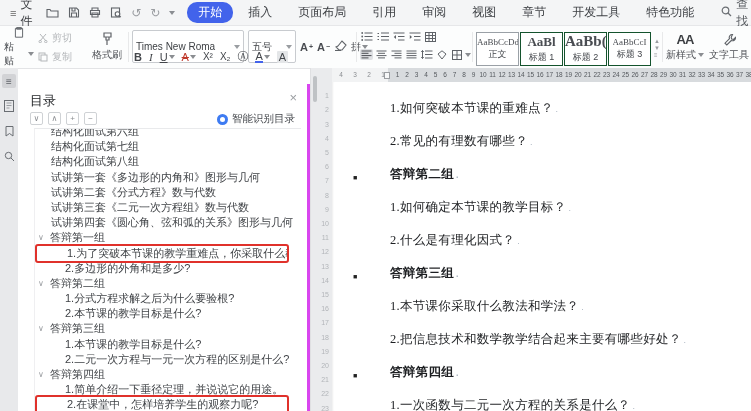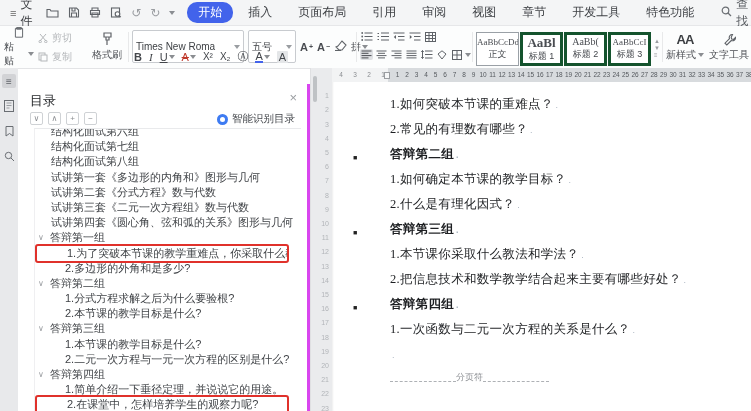--- a/index.html
+++ b/index.html
@@ -36,25 +36,25 @@
   .u-line{text-decoration:underline;}
   .a-strike{text-decoration:line-through;color:#c0392b;}
   .a-color{border-bottom:2px solid #4263eb;line-height:10px;}
   .pargrp{left:360px;width:110px;}
   .parrow{position:absolute;left:0;display:flex;align-items:center;gap:3px;}
   .icn{width:13px;height:11px;display:flex;align-items:center;justify-content:center;border-radius:2px;}
   .icn.active{background:#dfe1e4;}
   .icn svg{display:block;}
   
   .stylegrp{left:476px;width:184px;display:flex;align-items:center;padding-top:3px;box-sizing:border-box;}
-  .stylecard{width:43px;height:34px;border:3px solid #14532d;background:#fff;margin-right:1px;display:flex;flex-direction:column;align-items:center;justify-content:center;gap:1px;box-sizing:border-box;}
+  .stylecard{width:43px;height:34px;border:1px solid #14532d;background:#fff;margin-right:1px;display:flex;flex-direction:column;align-items:center;justify-content:center;gap:1px;box-sizing:border-box;}
   .stylecard.sel{border:1px solid #9aa0a6;}
   .sc-prev{font-family:"Liberation Serif","DejaVu Serif",serif;font-size:9px;white-space:nowrap;overflow:hidden;max-width:41px;}
   .sc-prev.h1{font-size:13px;font-weight:bold;}
-  .sc-prev.h2{font-size:10px;font-weight:normal;}
+  .sc-prev.h2{font-size:15px;font-weight:bold;}
   .sc-name{font-size:9px;color:#43464b;white-space:nowrap;}
   .gal-scroll{display:flex;flex-direction:column;gap:2px;margin-left:2px;color:#9a9da1;font-size:6px;line-height:5px;}
   .newstyle{left:666px;width:38px;display:flex;flex-direction:column;align-items:center;justify-content:center;gap:1px;}
   .newstyle .aa{font-size:13px;font-weight:bold;color:#3c3f43;letter-spacing:-1px;}
   .texttool{left:708px;width:42px;display:flex;flex-direction:column;align-items:center;justify-content:center;gap:2px;}
 
   
   .leftstrip{position:absolute;left:0;top:68px;width:18px;height:343px;background:#e8e9eb;display:flex;flex-direction:column;align-items:center;padding-top:6px;box-sizing:border-box;gap:11px;}
   .ls-ico{width:14px;height:14px;display:flex;align-items:center;justify-content:center;color:#5f6368;}
   .ls-ico.active{background:#d2d3d6;border-radius:2px;}
@@ -84,21 +84,21 @@
   
   .hruler{position:absolute;left:332px;top:68px;width:419px;height:14px;background:#f2f3f4;overflow:hidden;}
   .hband{position:absolute;left:56px;top:0;right:0;height:14px;background:#d8dbde;}
   .hnum{position:absolute;top:3px;width:10px;text-align:center;font-size:6.5px;color:#55595e;}
   .hnum.lite{color:#8a8d91;}
   .indent-marker{position:absolute;left:52px;top:4px;width:6px;height:7px;background:#f6f7f8;border:1px solid #9a9da1;box-sizing:border-box;}
 
   
   .page{position:absolute;left:332px;top:82px;width:419px;height:329px;background:#fff;box-shadow:inset 2px 0 2px -1px rgba(0,0,0,0.07);}
   .doc{position:absolute;left:58px;right:14px;top:14px;font-family:"Liberation Serif","DejaVu Serif",serif;font-size:12.5px;color:#1d1f22;}
-  .para{line-height:16px;margin-bottom:8px;position:relative;letter-spacing:0.3px;}
+  .para{line-height:24px;margin-bottom:8px;position:relative;letter-spacing:0.3px;}
   .para.heading{font-weight:bold;margin-top:2px;}
   .hbullet{position:absolute;left:-37px;top:4px;font-size:7px;color:#222;}
   .pmark{color:#a9b4c0;font-size:9px;margin-left:2px;font-family:"Liberation Sans",sans-serif;}
   .pbreak{display:flex;align-items:center;font-size:9px;color:#8f9296;margin-top:3px;font-family:"Liberation Sans",sans-serif;}
   .dashes{display:inline-block;width:66px;height:7px;border-bottom:1px dashed #aeb1b5;}
 </style>
 </head>
 <body>
 
 <div class="app">

